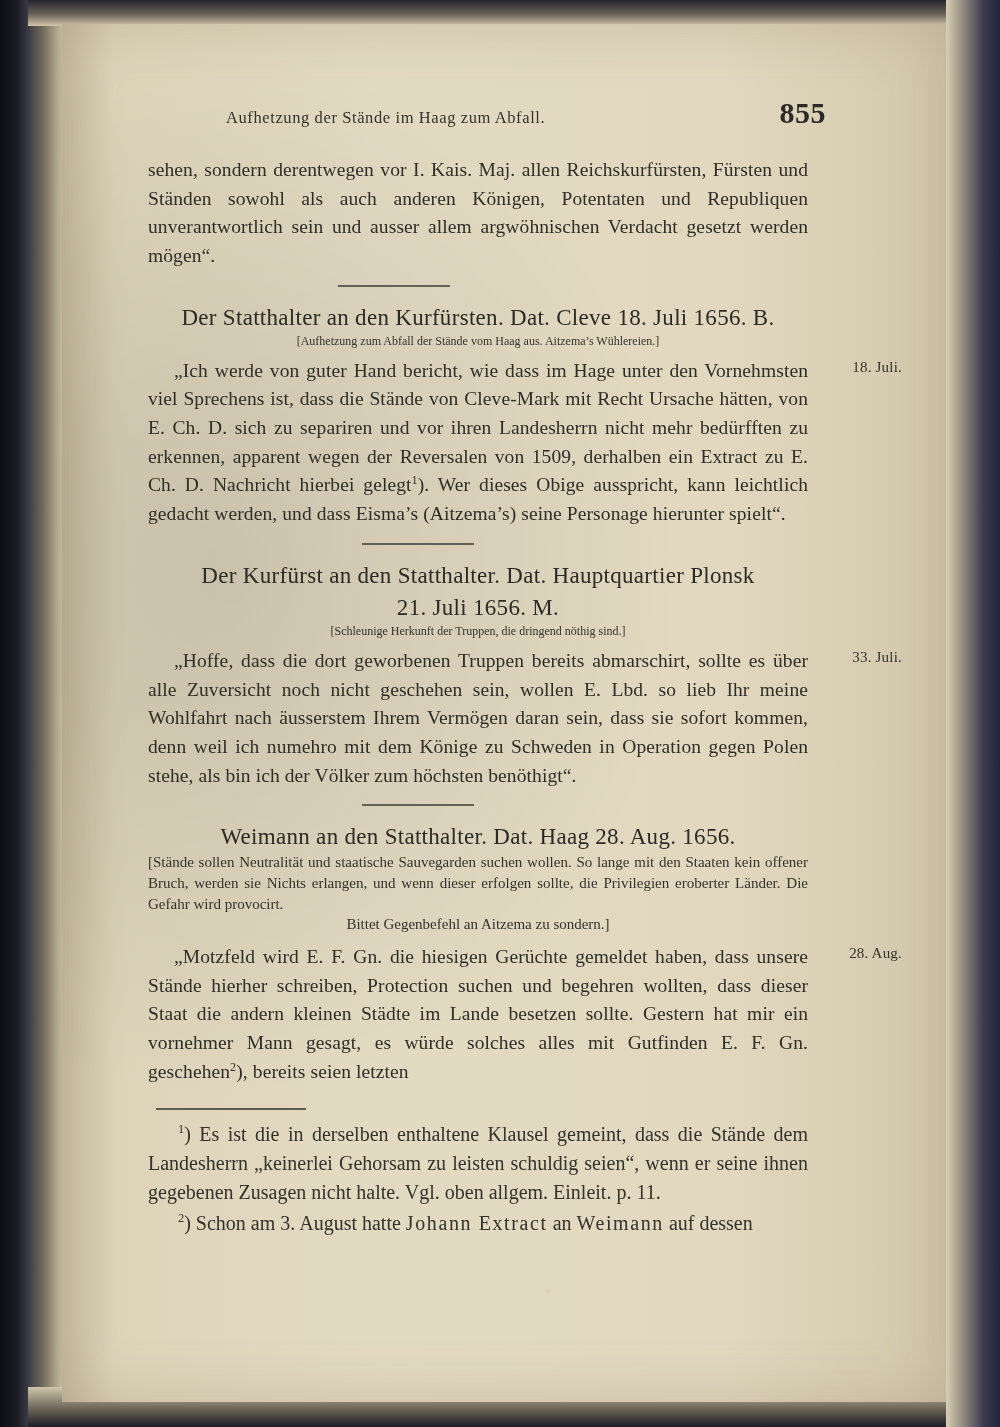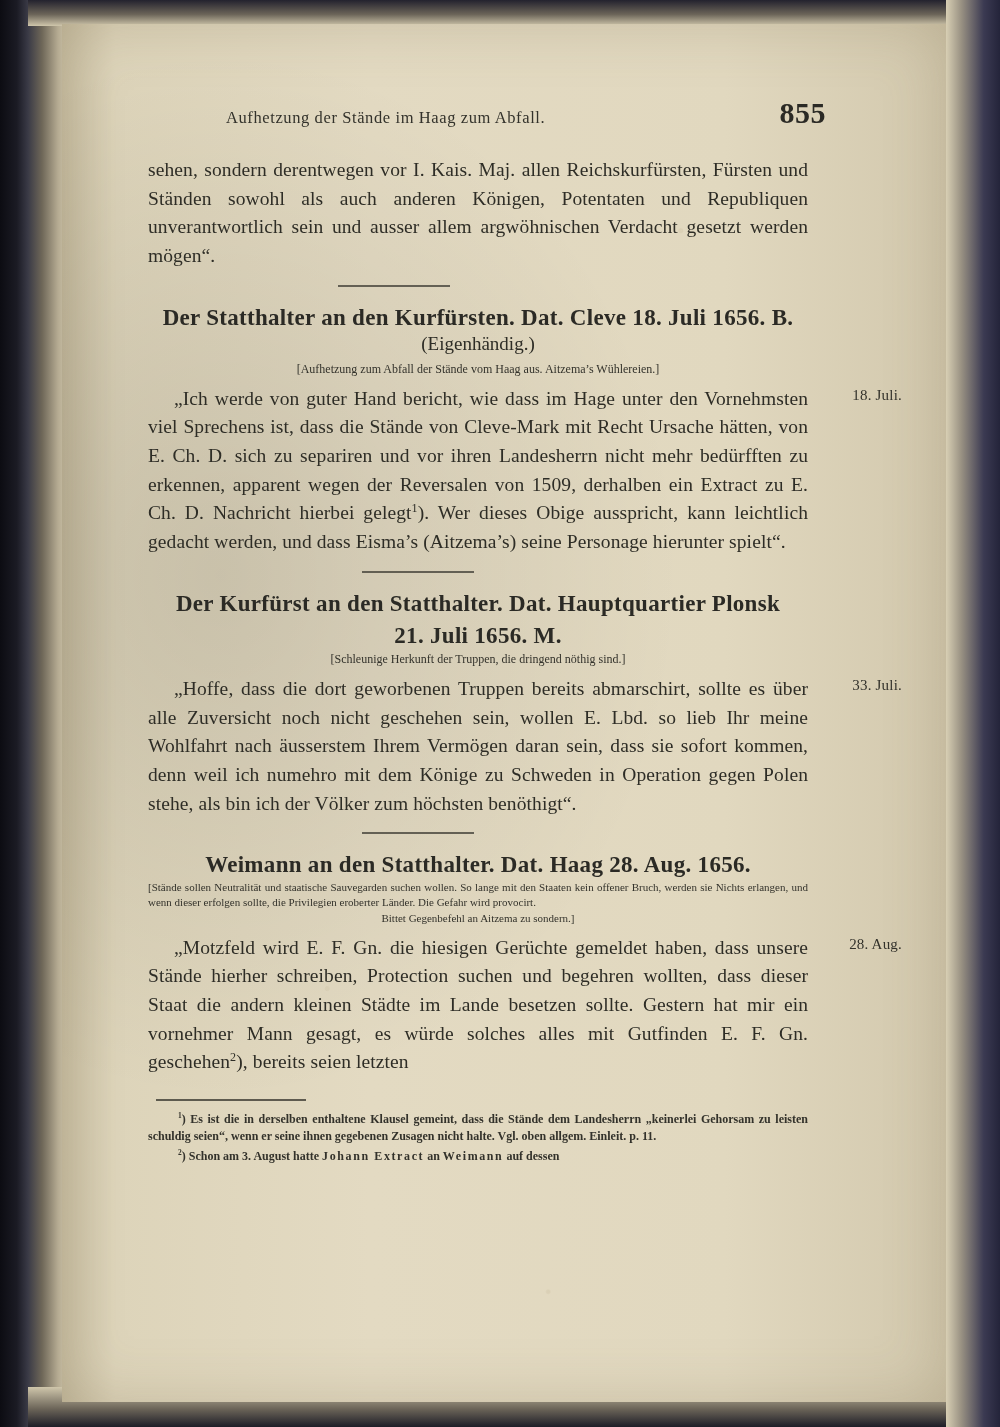--- a/index.html
+++ b/index.html
@@ -123,42 +123,42 @@
     width: 112px;
     height: 2px;
     background: #46443b;
     margin: 14px auto 18px 190px;
     opacity: 0.8;
   }
   .rule.center { margin-left: 214px; }
 
   h2.doc-title {
     font-size: 23px;
-    font-weight: 700;
+    font-weight: 400;
     text-align: center;
     margin: 6px 0 2px 0;
     letter-spacing: 0.3px;
     color: #2b2a25;
   }
   .doc-subtitle {
     font-size: 19px;
     text-align: center;
     margin: 0 0 6px 0;
     color: #2e2d26;
   }
   .doc-regest {
     font-size: 12px;
     text-align: center;
     margin: 0 0 8px 0;
     line-height: 1.35;
     color: #33322b;
   }
   .doc-regest.block {
     text-align: justify;
-    font-size: 11px;
+    font-size: 15px;
     line-height: 1.38;
     margin-top: 2px;
   }
   .doc-regest.block .lastline { display: block; text-align: center; }
 
   
   .para-wrap { position: relative; }
   .margin-date {
     position: absolute;
     right: -94px;
@@ -172,25 +172,24 @@
 
   
   .footnote-rule {
     width: 150px;
     height: 2px;
     background: #46443b;
     opacity: 0.85;
     margin: 22px 0 10px 8px;
   }
   .footnotes {
-    font-size: 12px;
+    font-size: 20px;
     line-height: 1.45;
     text-align: justify;
     color: #33322b;
-    font-weight: bold;
   }
   .footnotes p { margin: 0 0 2px 0; }
   .footnotes p.fn { text-indent: 30px; }
   .sp-name { letter-spacing: 1.6px; }
 </style>
 </head>
 <body>
 
 <div id="scan">
   <div class="gutter-dark"></div>
@@ -207,21 +206,20 @@
       <div class="running-head">
         <div class="running-title">Aufhetzung der Stände im Haag zum Abfall.</div>
         <div class="page-number">855</div>
       </div>
 
       <p class="body">sehen, sondern derentwegen vor I. Kais. Maj. allen Reichskurfürsten, Fürsten und Ständen sowohl als auch anderen Königen, Potentaten und Republiquen unverantwortlich sein und ausser allem argwöhnischen Verdacht gesetzt werden mögen“.</p>
 
       <div class="rule"></div>
 
       <h2 class="doc-title">Der Statthalter an den Kurfürsten.  Dat. Cleve 18. Juli 1656.  B.</h2>
-      <div class="doc-subtitle">(Eigenhändig.)</div>
       <div class="doc-regest">[Aufhetzung zum Abfall der Stände vom Haag aus.   Aitzema’s Wühlereien.]</div>
 
       <div class="para-wrap">
         <span class="margin-date" style="top:2px;">18. Juli.</span>
         <p class="body indent"><span>„Ich werde von guter Hand bericht, wie dass im Hage unter den Vornehmsten viel Sprechens ist, dass die Stände von Cleve-Mark mit Recht Ursache hätten, von E. Ch. D. sich zu separiren und vor ihren Landesherrn nicht mehr bedürfften zu erkennen, apparent wegen der Reversalen von 1509, derhalben ein Extract zu E. Ch. D. Nachricht hierbei gelegt</span><sup>1</sup><span>). Wer dieses Obige ausspricht, kann leichtlich gedacht werden, und dass Eisma’s (Aitzema’s) seine Personage hierunter spielt“.</span></p>
       </div>
 
       <div class="rule center"></div>
 
       <h2 class="doc-title">Der Kurfürst an den Statthalter.   Dat. Hauptquartier Plonsk</h2>

